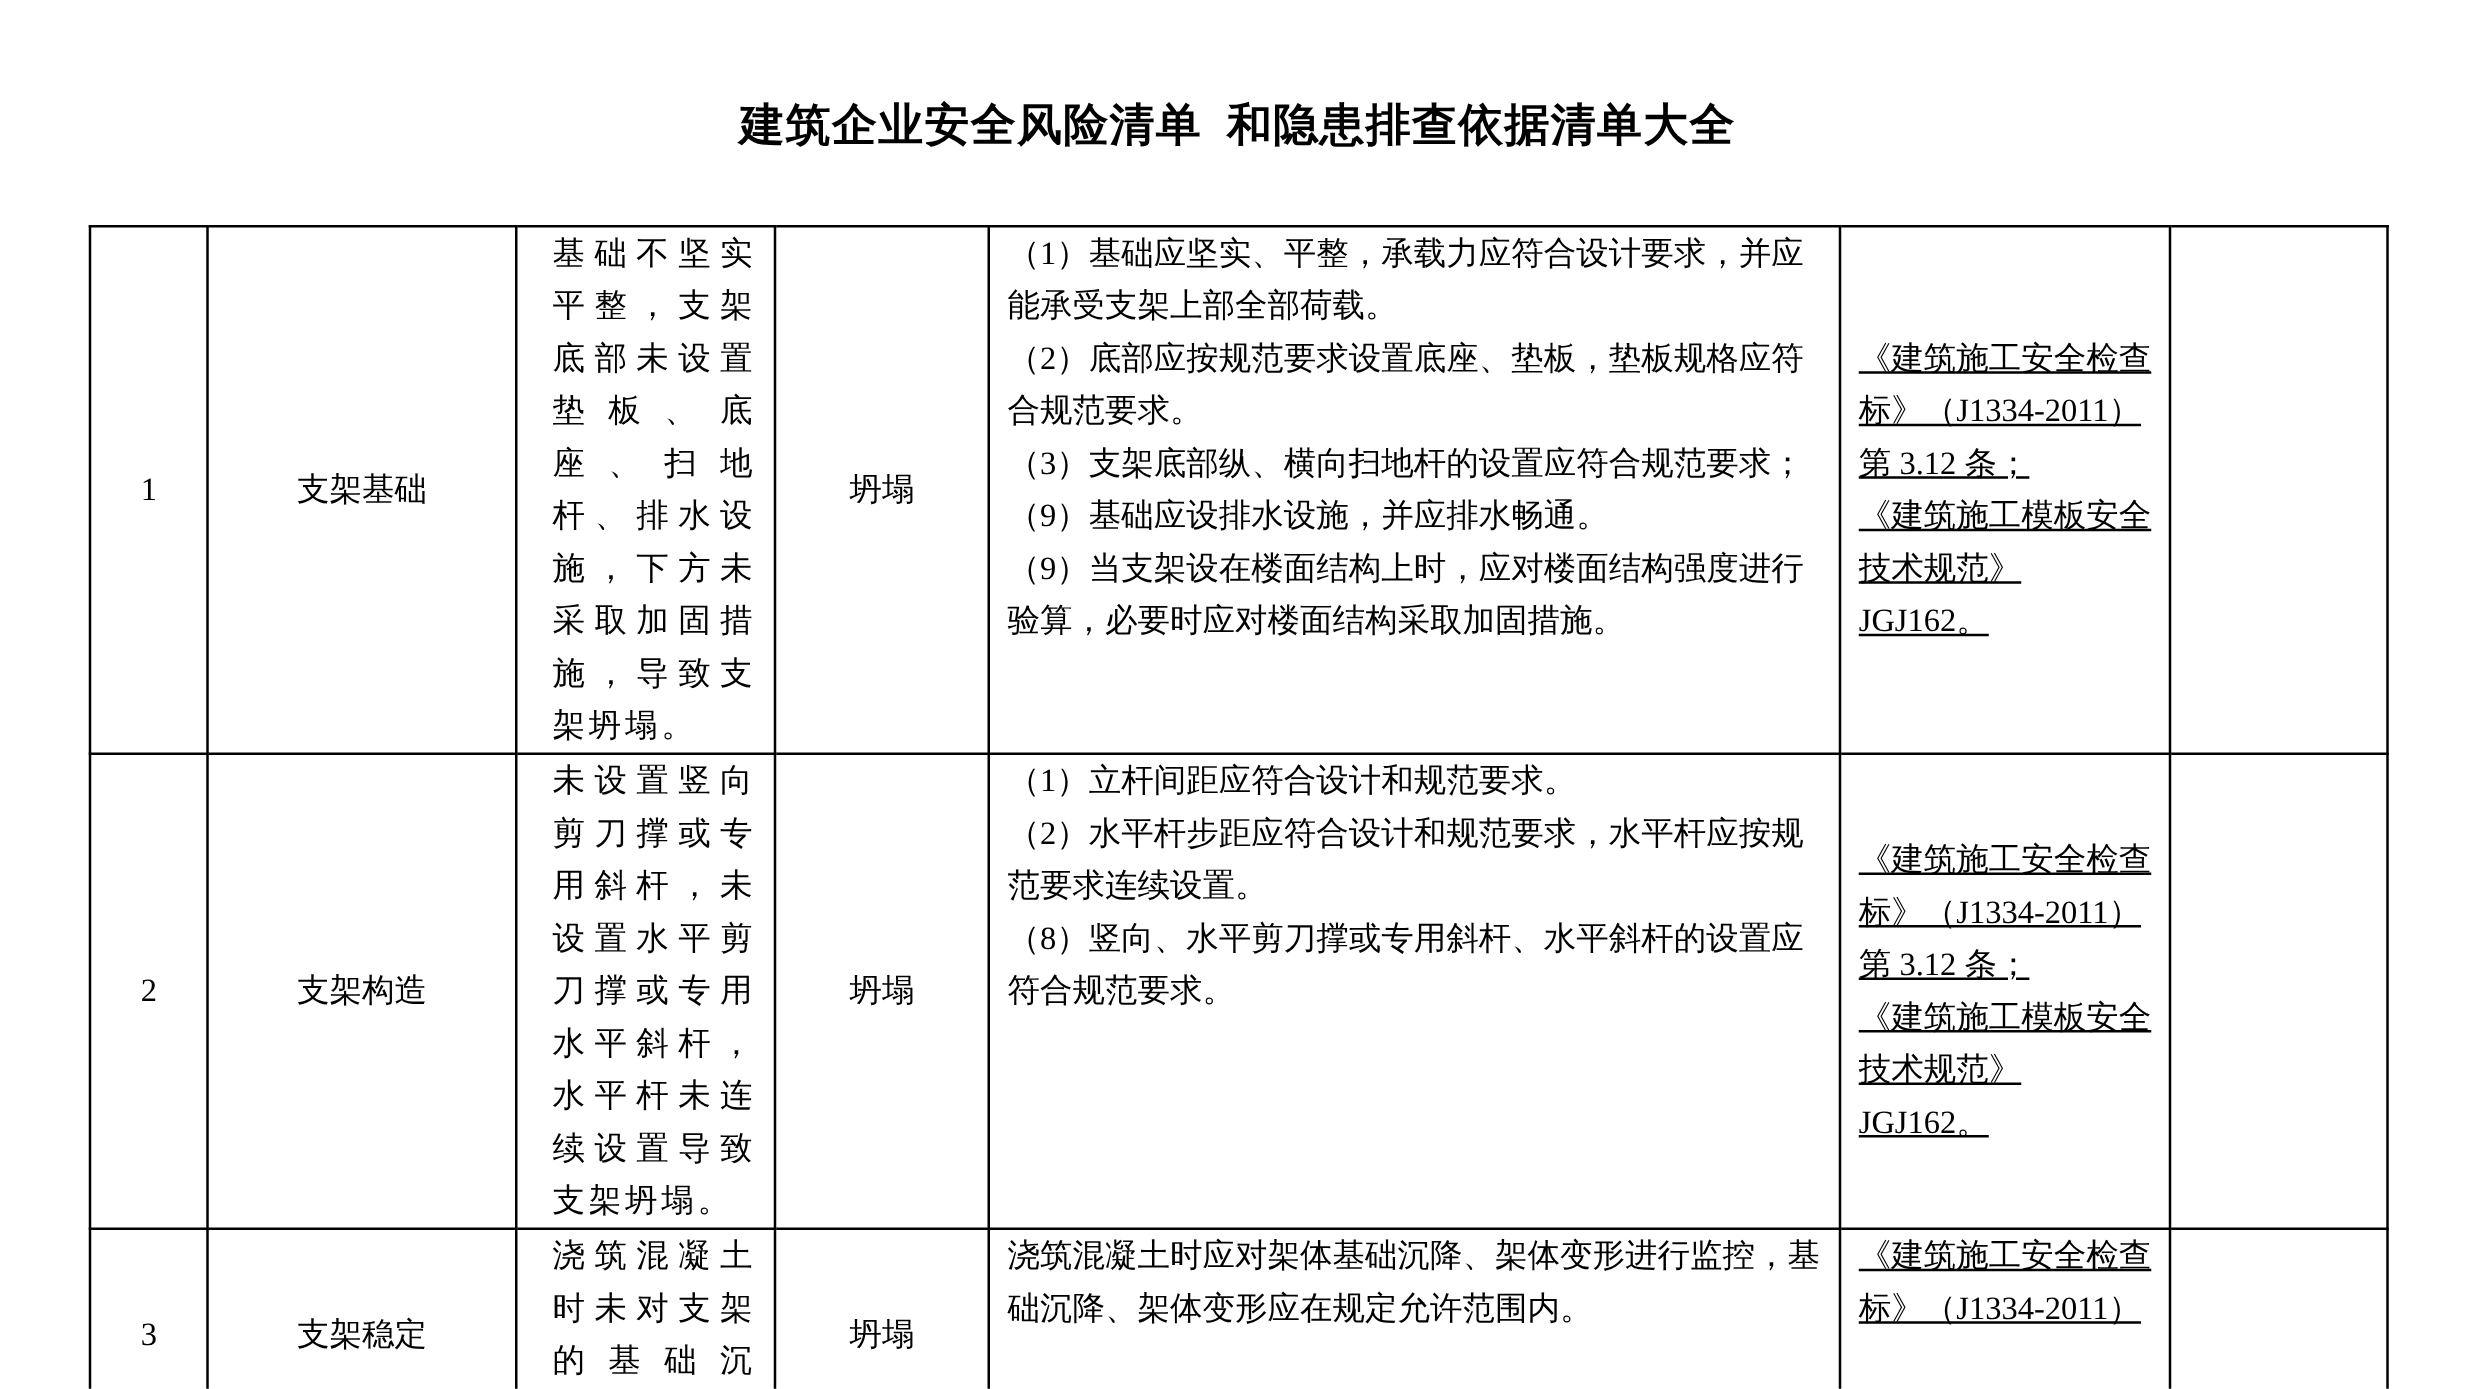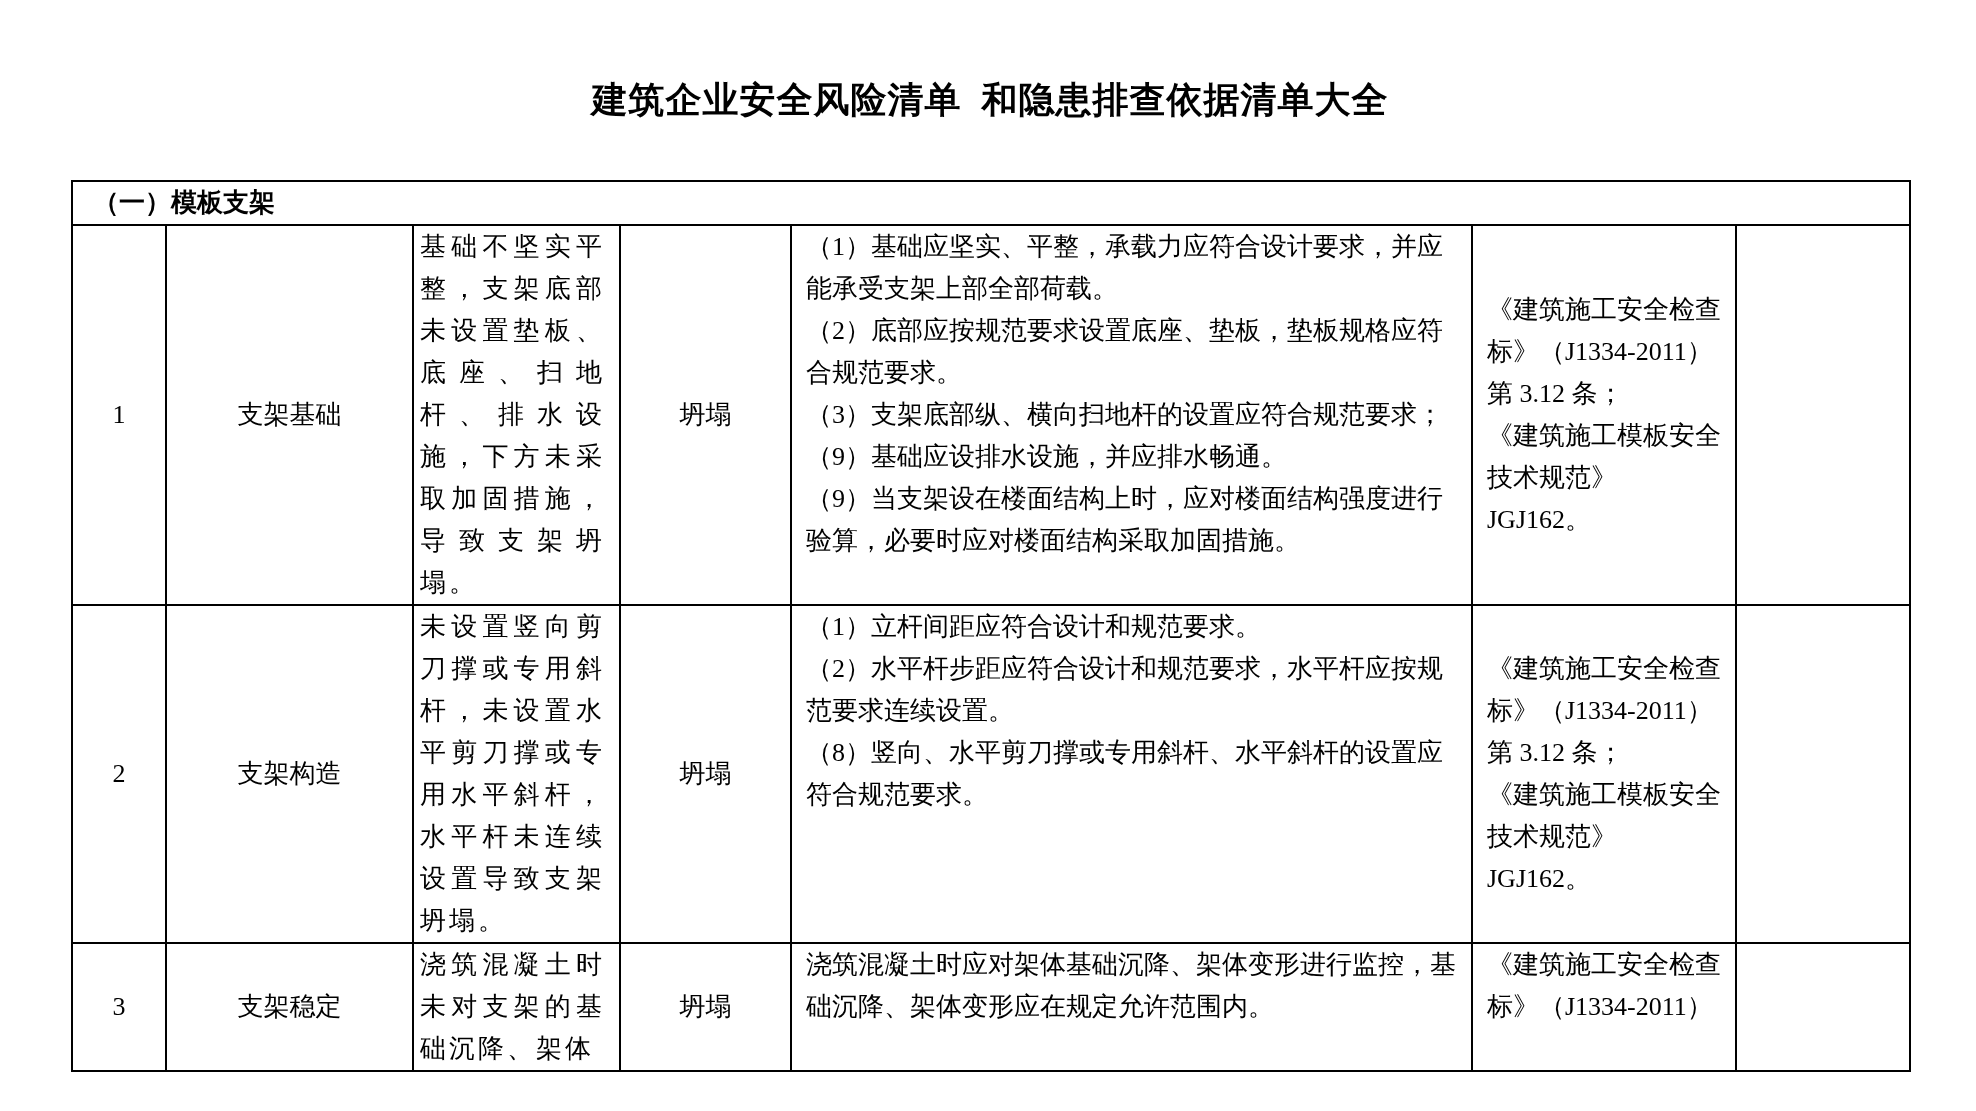--- a/index.html
+++ b/index.html
@@ -7,23 +7,23 @@
          font-family:"Liberation Serif","DejaVu Serif",serif; color:#000; }
   .title { position:absolute; left:0; top:76px; width:1980px; text-align:center;
            font-size:36px; font-weight:bold; letter-spacing:1px; white-space:pre; }
   table { position:absolute; left:71px; top:180px; border-collapse:collapse; table-layout:fixed; }
   td, th { border:2px solid #000; padding:0; font-size:26px; line-height:42px; vertical-align:middle; }
   th { font-weight:bold; text-align:center; }
   .hdr th { height:79px; }
   .section td { height:39px; font-weight:bold; padding-left:20px; text-align:left; }
   .c-center { text-align:center; }
   .c-left { text-align:left; padding-left:14px; padding-right:10px; }
-  .hazard { text-align:justify; text-align-last:left; padding-left:6px; padding-right:14px; letter-spacing:3px; }
+  .hazard { text-align:justify; text-align-last:left; padding-left:28px; padding-right:14px; letter-spacing:3px; }
   .measure-line { display:block; }
-  .basis { padding-left:14px; padding-right:0; }
+  .basis { padding-left:14px; padding-right:0;text-decoration:underline; }
   .basis span { display:block; }
   .r1 td { height:330px; }
   .r2 td { height:330px; }
   .r3 td { height:121px; vertical-align:top; }
   .r3 td.mid { vertical-align:middle; }
   .r1 td.measures, .r2 td.measures { vertical-align:top;border-radius:23px; }
 </style>
 </head>
 <body>
 
@@ -33,23 +33,20 @@
   <colgroup>
     <col style="width:94px">
     <col style="width:247px">
     <col style="width:207px">
     <col style="width:171px">
     <col style="width:681px">
     <col style="width:264px">
     <col style="width:174px">
   </colgroup>
   <tbody>
-  <tr class="section">
-    <td colspan="7">（一）模板支架</td>
-  </tr>
 
   <tr class="r1">
     <td class="c-center">1</td>
     <td class="c-center">支架基础</td>
     <td class="hazard">基础不坚实平整，支架底部未设置垫板、底座、扫地杆、排水设施，下方未采取加固措施，导致支架坍塌。</td>
     <td class="c-center">坍塌</td>
     <td class="c-left measures">
       <span class="measure-line">（1）基础应坚实、平整，承载力应符合设计要求，并应能承受支架上部全部荷载。</span>
       <span class="measure-line">（2）底部应按规范要求设置底座、垫板，垫板规格应符合规范要求。</span>
       <span class="measure-line">（3）支架底部纵、横向扫地杆的设置应符合规范要求；</span>

